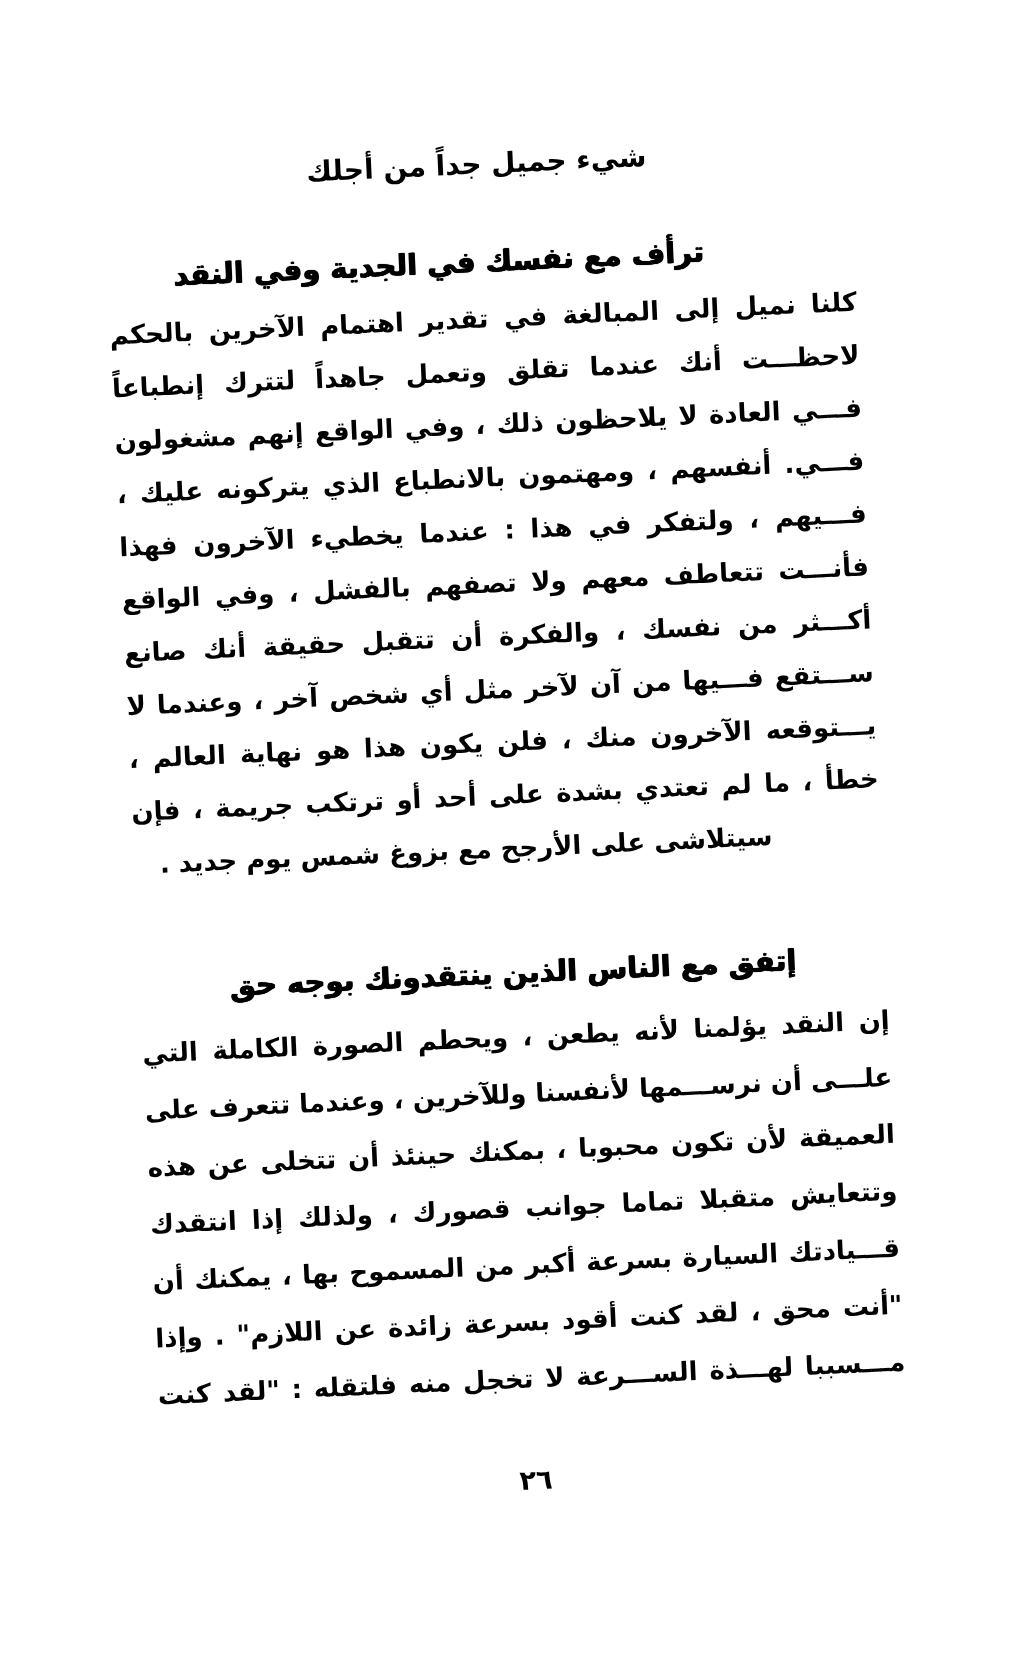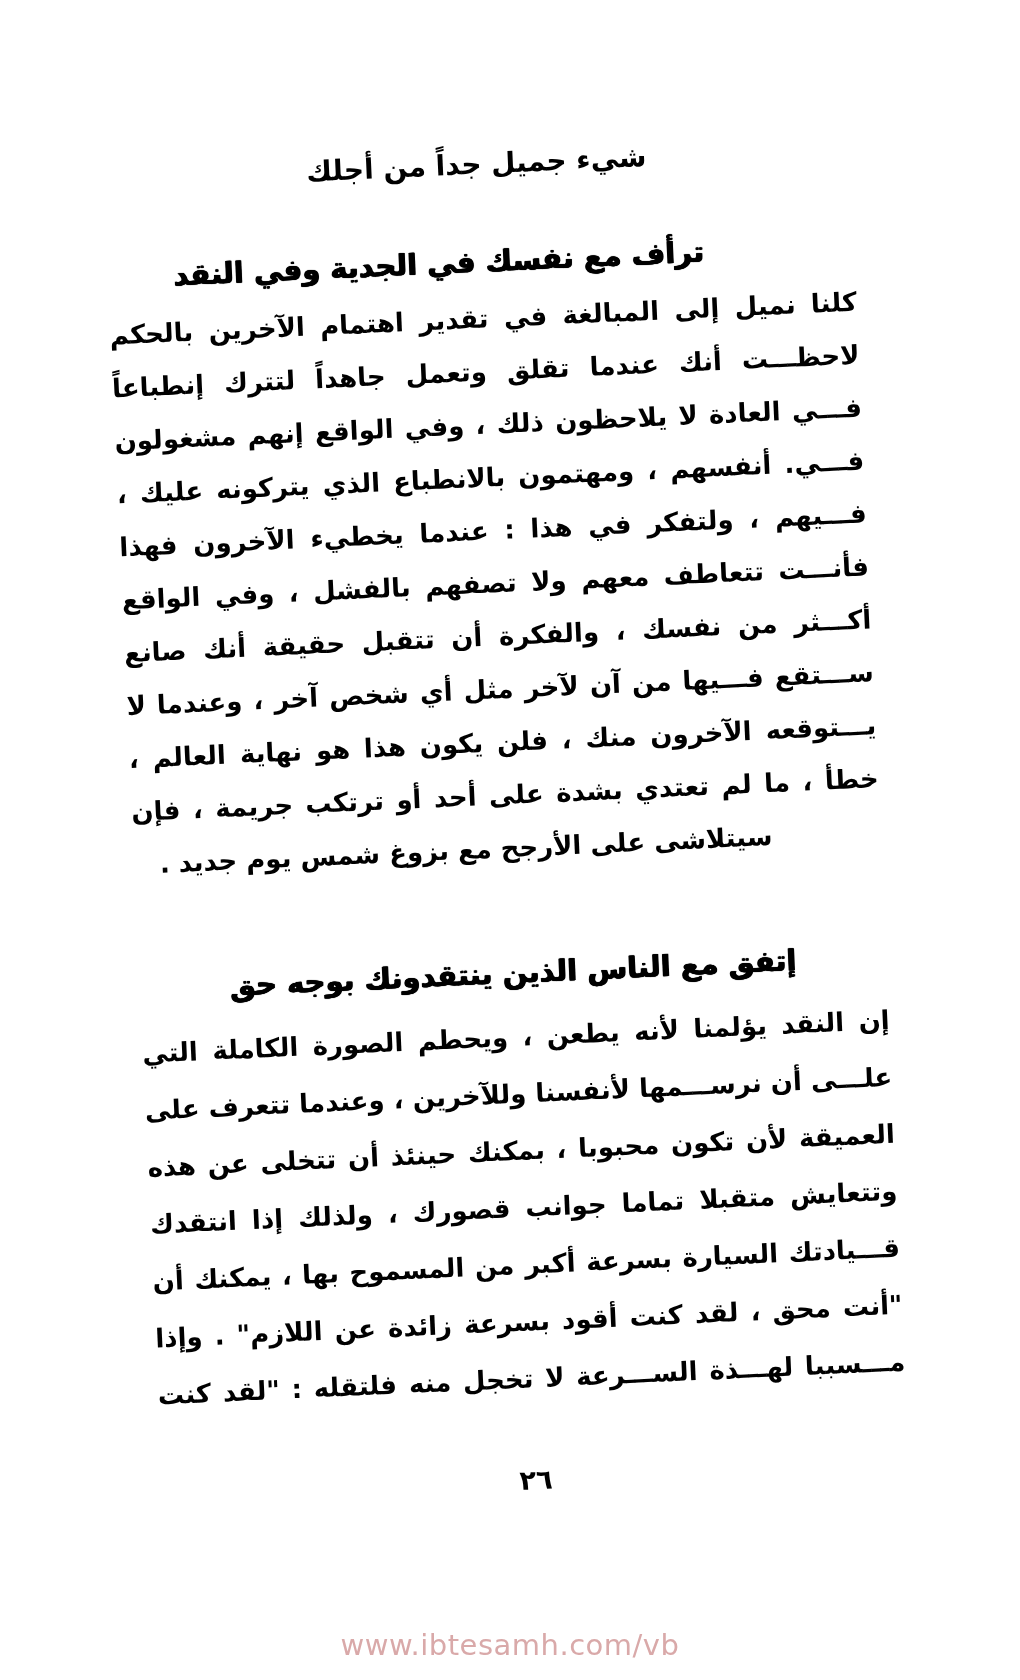--- a/index.html
+++ b/index.html
@@ -129,15 +129,14 @@
       <div class="line">وتتعايش متقبلا تماما جوانب قصورك ، ولذلك إذا انتقدك جارك على</div>
       <div class="line">قـــيادتك السيارة بسرعة أكبر من المسموح بها ، يمكنك أن تقول  له :</div>
       <div class="line">"أنت محق ، لقد كنت أقود بسرعة زائدة عن اللازم" . وإذا كان لديك</div>
       <div class="line">مـــسببا لهـــذة الســـرعة لا تخجل منه فلتقله : "لقد كنت أسرع بصديقي</div>
     </div>
 
     <div class="page-number">٢٦</div>
 
   </div>
 
-  <div class="watermark" style="color: rgb(217, 169, 169);">www.ibtesamh.com/vb</div>
 
 </div>
 
 </body></html>

